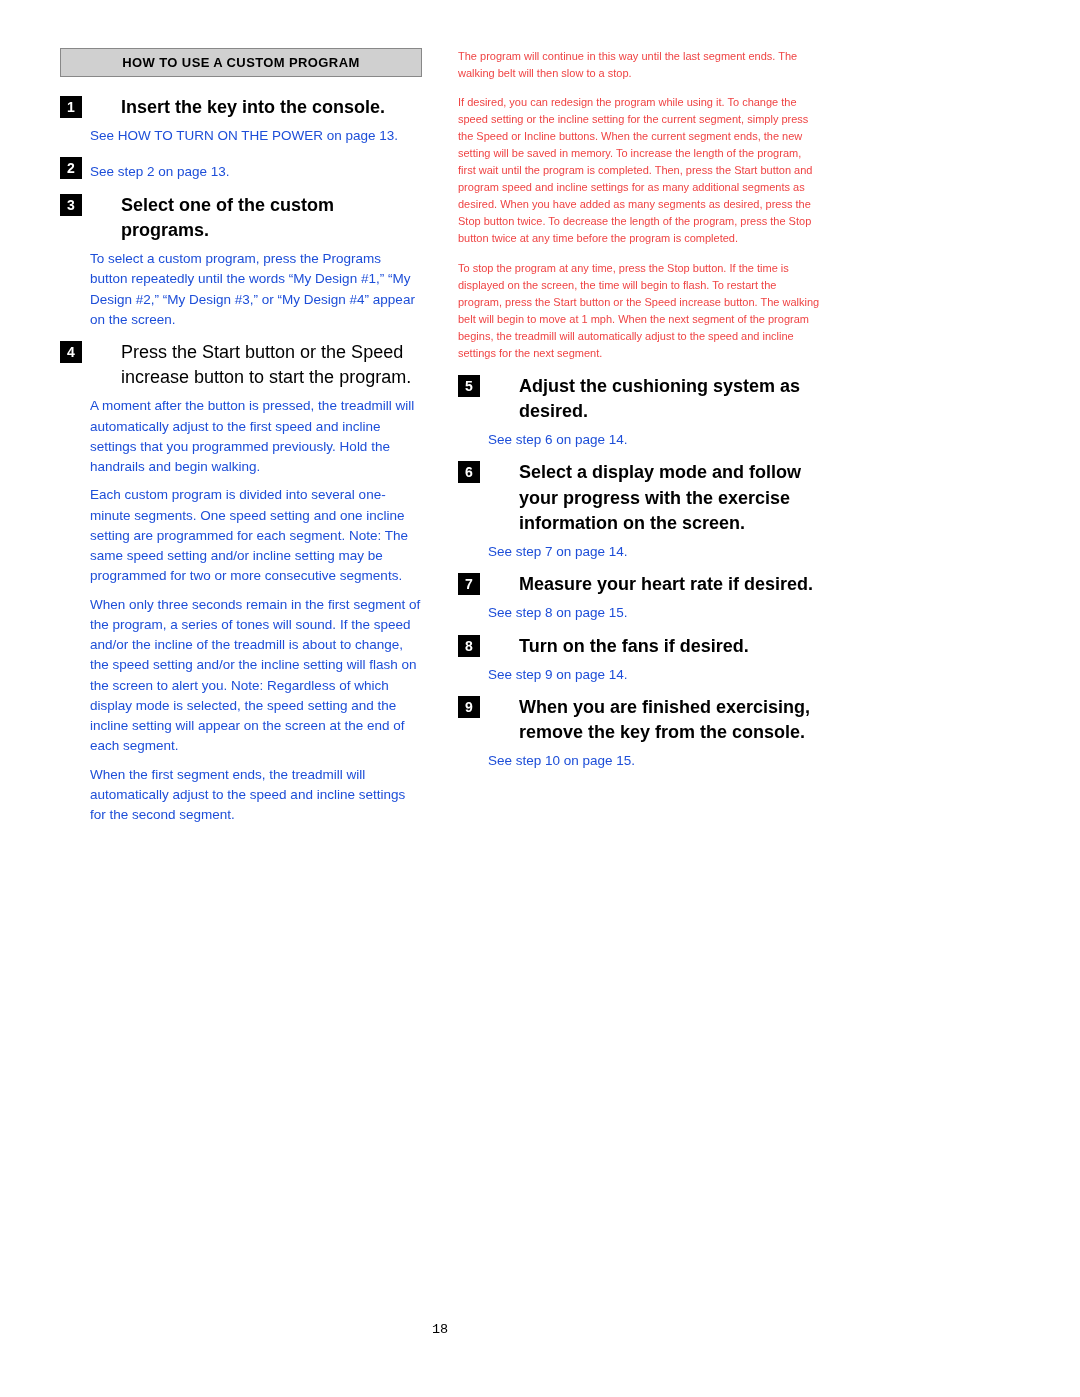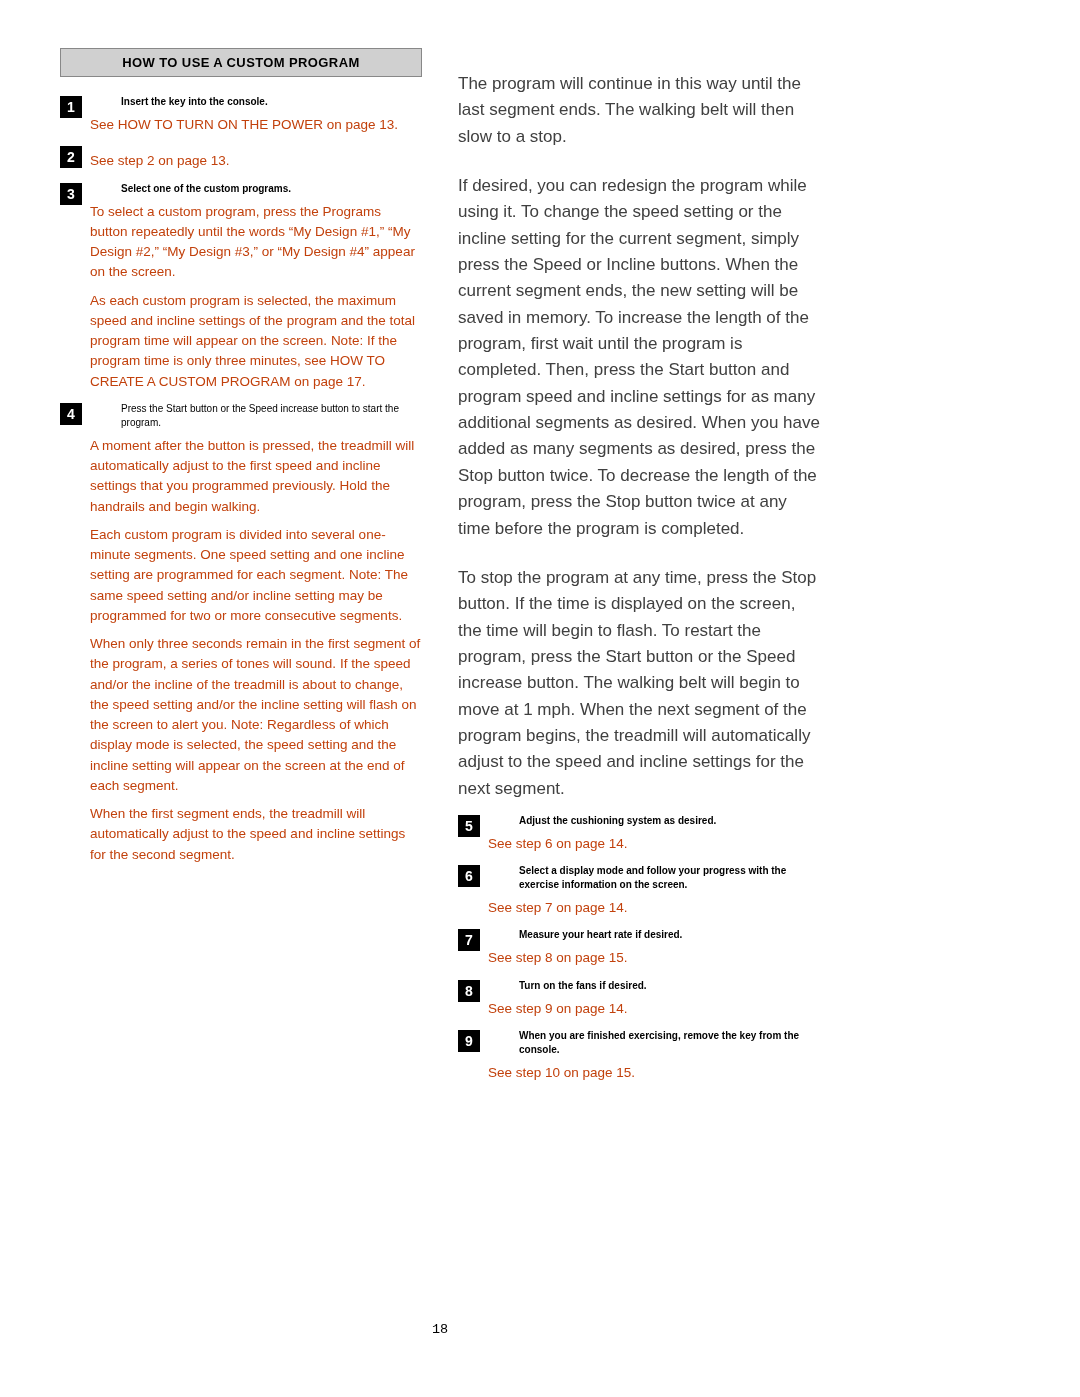--- a/index.html
+++ b/index.html
@@ -56,45 +56,44 @@
       min-width: 22px;
       height: 22px;
       display: flex;
       align-items: center;
       justify-content: center;
       flex-shrink: 0;
       margin-top: 1px;
     }
     .step-title {
       font-weight: bold;
-      font-size: 10px;
+      font-size: 18px;
       line-height: 1.4;
       padding-left: 31px;
     }
     .step-body {
       margin-top: 6px;
       font-size: 13.5px;
       line-height: 1.5;
-      color: #c2410c;
+      color: #1d4ed8;
     }
     .step-body p {
       margin-bottom: 8px;
     }
     .step-body p:last-child {
       margin-bottom: 0;
     }
     .step-content {
       flex: 1;
     }
     .para {
-      font-size: 17px;
+      font-size: 11px;
       line-height: 1.55;
       margin-bottom: 12px;
-      color: #404040;
-      margin-top: 23px;
+      color: #ef4444;
     }
     .para:last-child {
       margin-bottom: 0;
     }
     .page-number {
       text-align: center;
       font-size: 13.5px;
       margin-top: 24px;
       font-family: Liberation Mono, monospace;
     }
@@ -129,21 +128,20 @@
           </div>
         </div>
       </div>
 
       <div class="step">
         <div class="step-num">3</div>
         <div class="step-content">
           <div class="step-title">Select one of the custom programs.</div>
           <div class="step-body">
             <p>To select a custom program, press the Programs button repeatedly until the words “My Design #1,” “My Design #2,” “My Design #3,” or “My Design #4” appear on the screen.</p>
-            <p>As each custom program is selected, the maximum speed and incline settings of the program and the total program time will appear on the screen. <b>Note: If the program time is only three minutes, see HOW TO CREATE A CUSTOM PROGRAM on page 17.</b></p>
           </div>
         </div>
       </div>
 
       <div class="step">
         <div class="step-num">4</div>
         <div class="step-content">
           <div class="step-title"><b>Press the Start button or the Speed increase button to start the program.</b></div>
           <div class="step-body">
             <p>A moment after the button is pressed, the treadmill will automatically adjust to the first speed and incline settings that you programmed previously. Hold the handrails and begin walking.</p>

